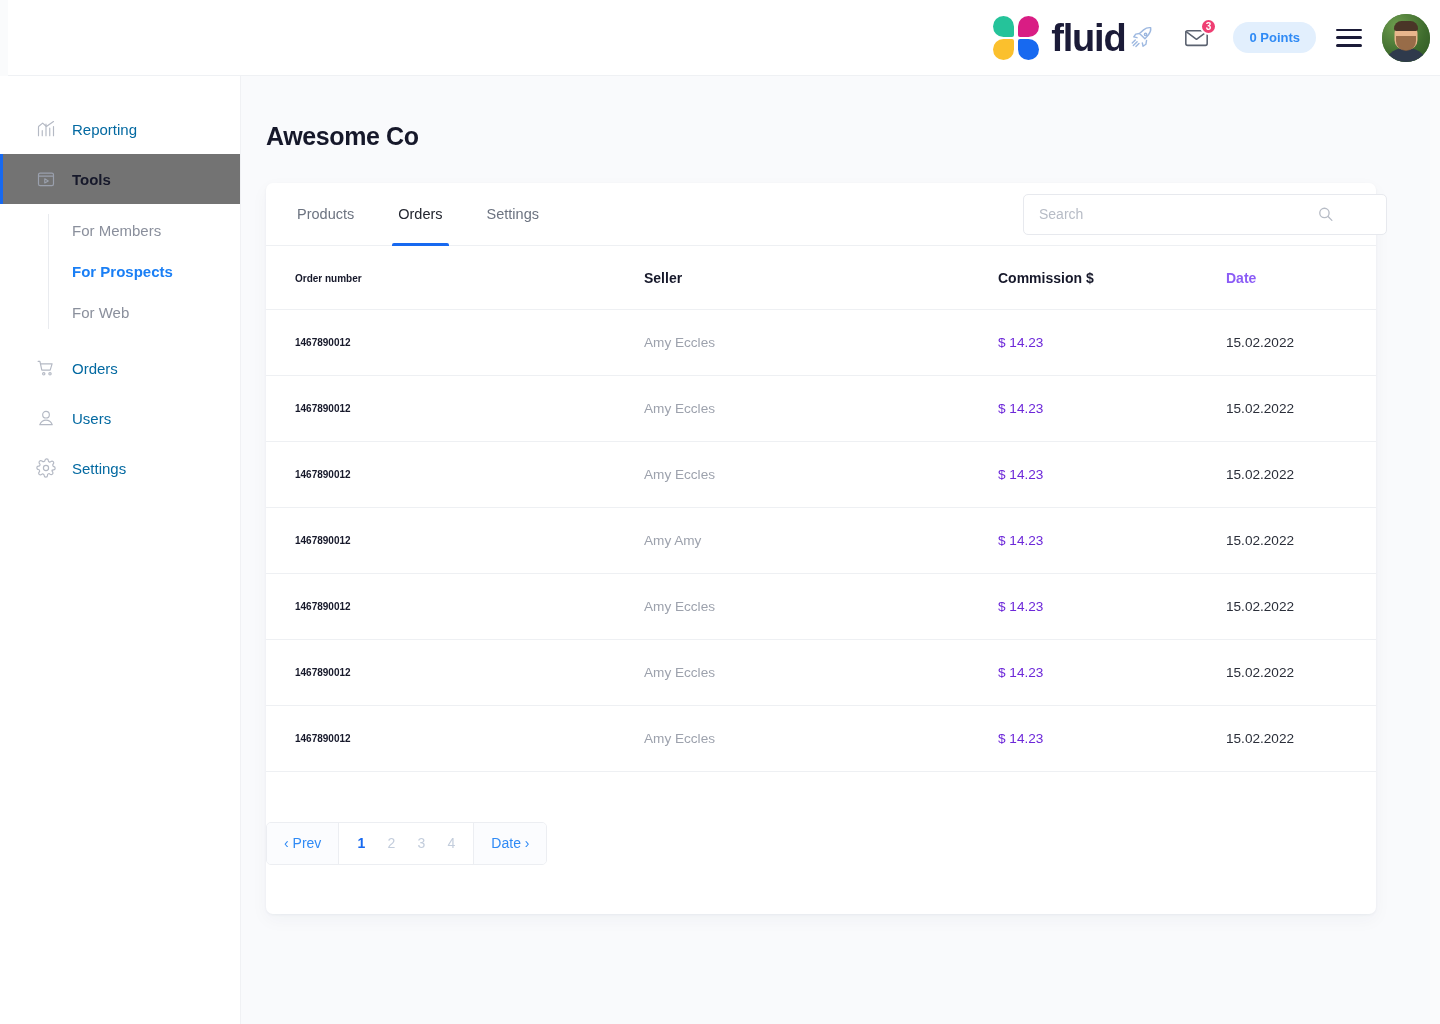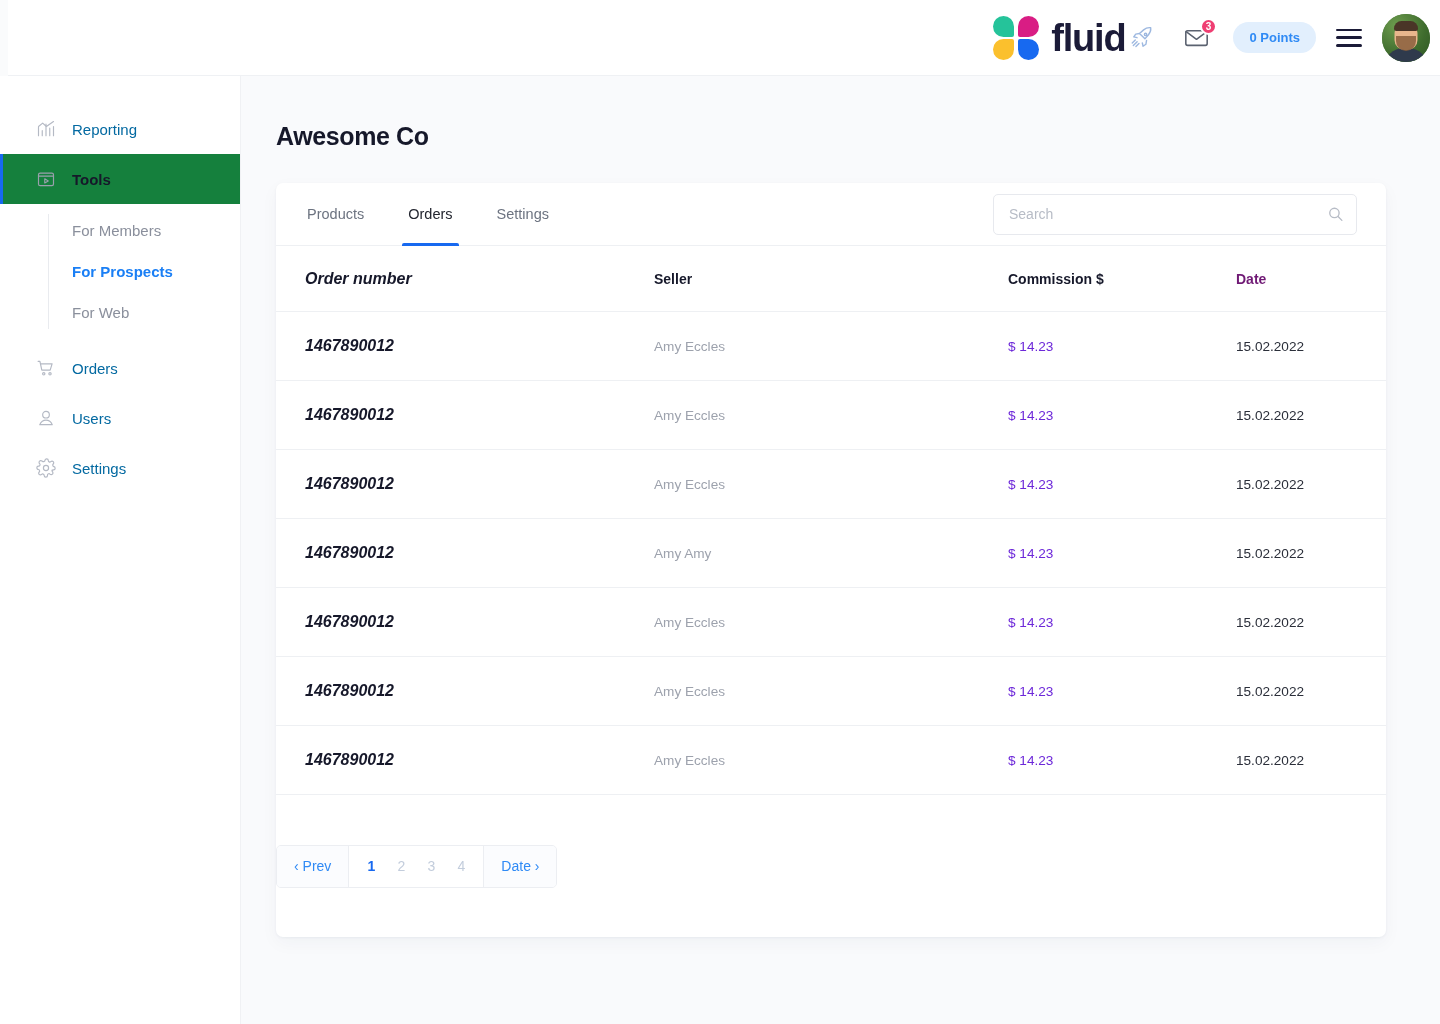--- a/index.html
+++ b/index.html
@@ -145,21 +145,21 @@
     display: flex;
     align-items: center;
     gap: 16px;
     height: 50px;
     padding-left: 36px;
     cursor: pointer;
     font-size: 15px;
     color: #0369a1;
   }
   .nav-item.active {
-    background: #15803d;
+    background: #737373;
     color: #16182a;
     font-weight: 700;
   }
   .nav-item.active::before {
     content: "";
     position: absolute;
     left: 0; top: 0; bottom: 0;
     width: 3px;
     background: #1769f0;
   }
@@ -186,21 +186,21 @@
     align-items: center;
     font-size: 15px;
     color: #8a8f9c;
     cursor: pointer;
   }
   .sub-item.active { color: #1a7ff5; font-weight: 700; }
 
   
   .main {
     position: absolute;
-    top: 76px; left: 241px;
+    top: 76px; left: 231px;
     width: 1199px; height: 948px;
     background: #f9fafc;
     padding: 34px 55px 0 35px;
     overflow: hidden;
   }
   .page-title {
     font-size: 25px;
     font-weight: 700;
     color: #16182a;
     letter-spacing: -0.4px;
@@ -247,20 +247,21 @@
     width: 100%;
     height: 41px;
     border: 1px solid #e7e9ee;
     border-radius: 5px;
     padding: 0 40px 0 15px;
     font-size: 14px;
     color: #444a57;
     font-family: "Liberation Sans", sans-serif;
     outline: none;
     background: #fff;
+    margin-left: 40px;
   }
   .search-input::placeholder { color: #b7bcc6; }
   .search-ico {
     position: absolute;
     right: 13px; top: 50%;
     transform: translateY(-50%);
     width: 17px; height: 17px;
     color: #b7bcc6;
     pointer-events: none;
   }
@@ -273,28 +274,28 @@
     color: #16182a;
     padding: 24px 0 23px 0;
     border-bottom: 1px solid #eef0f3;
   }
   tbody td {
     font-size: 13.6px;
     padding: 25px 0 25px 0;
     border-bottom: 1px solid #eef0f3;
     color: #16182a;
   }
-  .col-order { width: 378px; padding-left: 29px !important; font-weight: 700; font-size: 16px; font-style: italic; }
+  .col-order { width: 378px; padding-left: 29px !important; font-weight: 700; font-size: 10px; }
   .col-seller { width: 354px; color: #9da2ad; }
   .col-comm  { width: 228px; color: #6d28d9; }
   .col-date  { color: #2b2f3a; }
   thead .col-order { font-weight: 700; }
   thead .col-seller { color: #16182a; }
   thead .col-comm { color: #16182a; }
-  thead .col-date { color: #701a75; }
+  thead .col-date { color: #8b5cf6; }
 
   .pager-row { height: 142px; display: flex; align-items: center; justify-content: flex-start; }
   .pager {
     display: flex;
     align-items: stretch;
     border: 1px solid #eceef2;
     border-radius: 5px;
     overflow: hidden;
     background: #fcfdfe;
     height: 43px;

